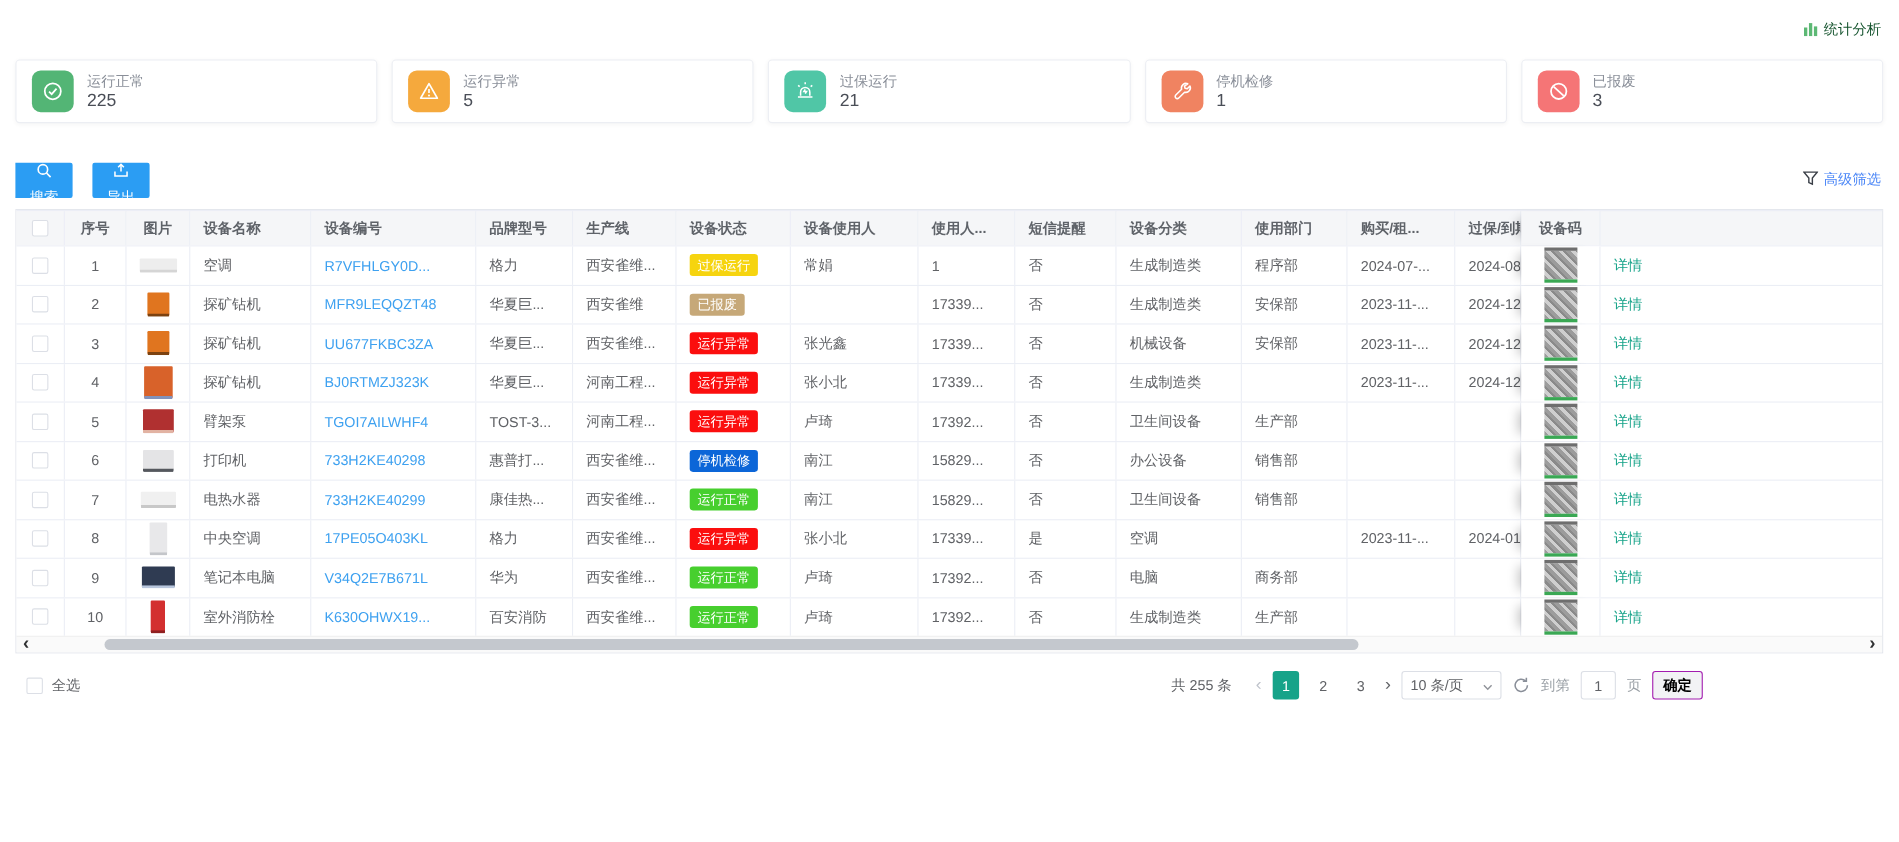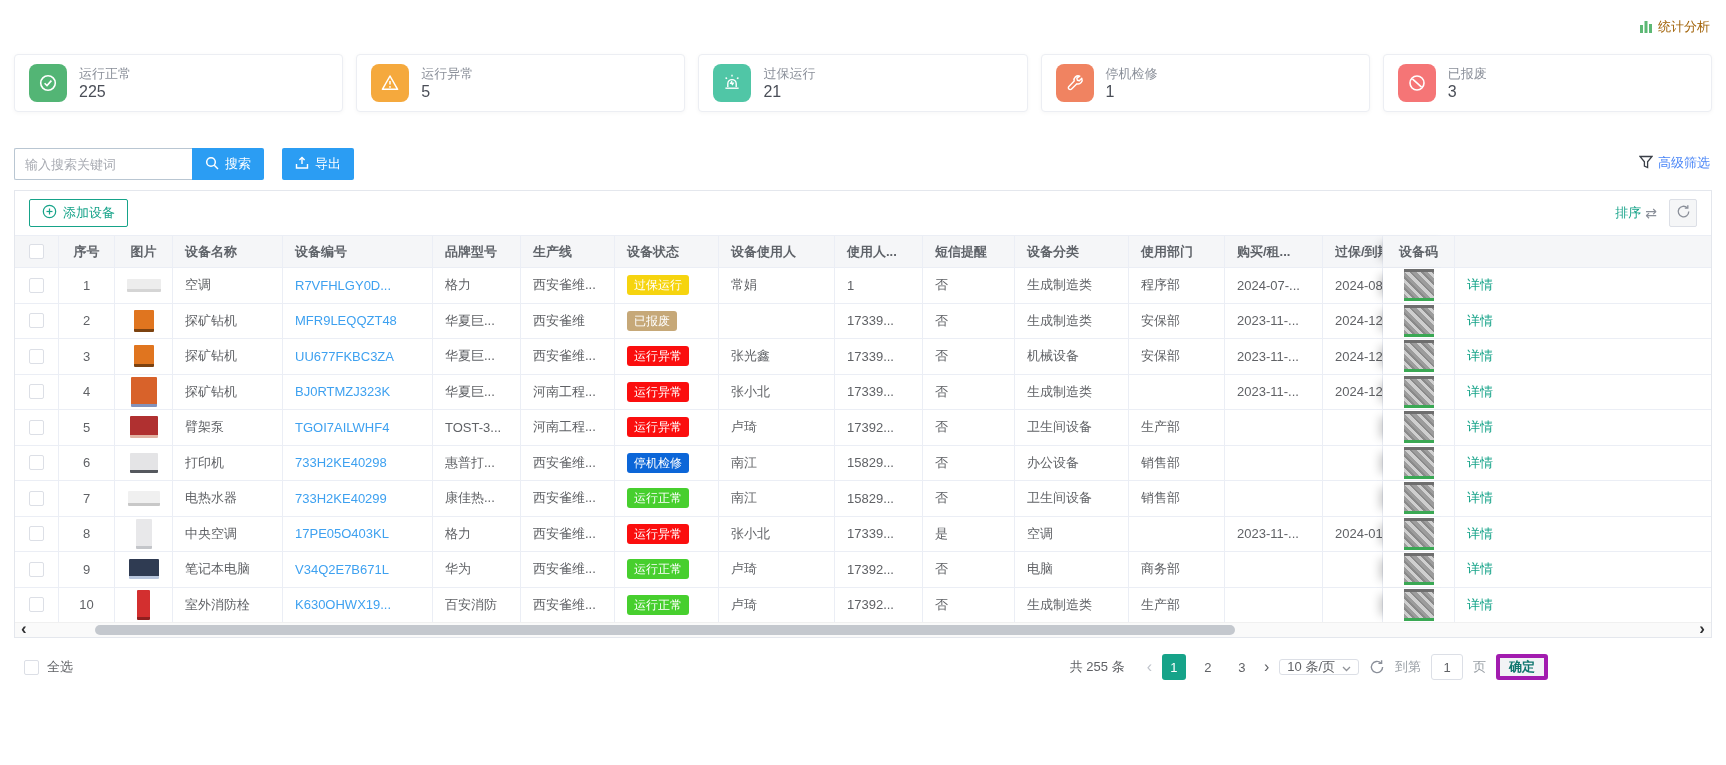--- a/index.html
+++ b/index.html
@@ -4,37 +4,37 @@
 <style>
   * { box-sizing: border-box; margin: 0; padding: 0; }
   html,body { width:1726px; height:765px; overflow:hidden; background:#fff;
     font-family:"Liberation Sans","DejaVu Sans",sans-serif; font-size:13px; color:#606266; }
 
   
   .page-header { position:relative; padding:14px 16px 0; height:44px; }
   .title-wrap { display:flex; align-items:center; gap:8px; }
   .page-title { font-size:17px; font-weight:700; color:#303133; }
   .stats-link { position:absolute; right:16px; top:18px; display:flex; align-items:center; gap:5px;
-    color:#a16207; cursor:pointer; font-size:13px; }
+    color:#14532d; cursor:pointer; font-size:13px; }
 
   
   .cards { display:flex; gap:13px; margin:10px 14px 0; }
   .card { flex:1; height:58px; background:#fff; border:1px solid #eceef3; border-radius:4px;
     box-shadow:0 1px 4px rgba(0,0,0,.04); display:flex; align-items:center; padding:0 14px; gap:12px; }
   .card-icon { width:38px; height:38px; border-radius:8px; display:flex; align-items:center; justify-content:center; flex:none; }
   .card-label { font-size:13px; color:#8a8f99; line-height:16px; }
   .card-value { font-size:16px; color:#4a4e57; line-height:19px; }
 
   
   .search-row { position:relative; margin:36px 14px 0; height:32px; display:flex; align-items:center; }
   .search-input { width:178px; height:32px; border:1px solid #b9c6d2; border-right:none; border-radius:2px 0 0 2px;
     padding:0 10px; font-size:13px; color:#606266; outline:none; }
   .search-input::placeholder { color:#a8abb2; }
   .btn-blue { height:32px; background:var(--blue); color:#fff; border:none; border-radius:2px;
-    font-size:13px; padding:0 13px; display:flex; align-items:center; gap:6px; cursor:pointer; }
+    font-size:13px; padding:0 13px; display:flex; align-items:center; gap:6px; cursor:pointer;flex-direction:column; }
   .btn-search { border-radius:0 2px 2px 0; }
   .btn-export { margin-left:18px; }
   .adv-filter { position:absolute; right:2px; top:6px; display:flex; align-items:center; gap:5px;
     color:#4a86f7; cursor:pointer; }
 
   
   .panel { margin:10px 14px 0; border:1px solid #e4e7ed; position:relative; }
   .panel-toolbar { height:44px; display:flex; align-items:center; justify-content:space-between; padding:0 14px; }
   .btn-add { height:28px; border:1px solid var(--theme); color:var(--theme); background:#fff;
     border-radius:2px; padding:0 12px; display:flex; align-items:center; gap:6px; font-size:13px; cursor:pointer; }
@@ -72,26 +72,26 @@
   
   .footer { margin:12px 14px 0; display:flex; align-items:center; justify-content:space-between; height:34px; }
   .select-all { display:flex; align-items:center; gap:8px; padding-left:10px; }
   .pager-cluster { display:flex; align-items:center; gap:10px; margin-right:164px; }
   .total-text { margin-right:12px; }
   .page-btn { min-width:24px; height:26px; display:flex; align-items:center; justify-content:center;
     border-radius:3px; cursor:pointer; padding:0 4px; }
   .page-btn.active { background:var(--theme); color:#fff; }
   .pg-arrow { font-size:16px; cursor:pointer; }
   .pg-arrow.prev { color:#c0c4cc; }
-  .size-select { height:16px; border:1px solid #dcdfe6; border-radius:3px; padding:0 7px; display:flex;
-    align-items:center; gap:7px; cursor:pointer; background:#fff; }
+  .size-select { height:26px; border:1px solid #dcdfe6; border-radius:3px; padding:0 7px; display:flex;
+    align-items:center; gap:18px; cursor:pointer; background:#fff; }
   .goto-input { width:32px; height:26px; border:1px solid #dcdfe6; border-radius:3px; text-align:center;
     font-size:13px; color:#606266; outline:none; }
-  .btn-confirm { height:26px; padding:0 9px; background:#f2f3f5; border:4px solid #a21caf; border-radius:3px;
-    font-weight:700; color:#0f766e; font-size:13px; cursor:pointer; }
+  .btn-confirm { height:26px; padding:0 9px; background:#f2f3f5; border:1px solid #a21caf; border-radius:3px;
+    font-weight:700; color:#000000; font-size:13px; cursor:pointer; }
   .ft-refresh { cursor:pointer; display:flex; align-items:center; }
 </style>
 </head>
 <body>
 
 <div class="page-header">
   <div class="stats-link">
     <span>
       <svg width="14" height="14" viewBox="0 0 14 14">
           <g fill="#5cb874">
@@ -168,21 +168,20 @@
         </svg>
       </div>
       <div>
         <div class="card-label">已报废</div>
         <div class="card-value">3</div>
       </div>
     </div>
   </div>
 
 <div class="search-row">
-  <input class="search-input" placeholder="输入搜索关键词" style="">
   <button class="btn-blue btn-search">
     <span>
       <svg width="14" height="14" viewBox="0 0 14 14">
           <circle cx="6" cy="6" r="4.3" fill="none" stroke="#fff" stroke-width="1.5"></circle>
           <line x1="9.3" y1="9.3" x2="13" y2="13" stroke="#fff" stroke-width="1.5"></line>
         </svg>
     </span>
     <span>搜索</span>
   </button>
   <button class="btn-blue btn-export">
@@ -201,46 +200,20 @@
     <span>
       <svg width="14" height="14" viewBox="0 0 14 14">
           <path d="M1 1.5h12L8.6 6.8v5.7L5.4 11V6.8z" fill="none" stroke="#3a3f47" stroke-width="1.3"></path>
         </svg>
     </span>
     <span>高级筛选</span>
   </div>
 </div>
 
 <div class="panel">
-  <div class="panel-toolbar">
-    <button class="btn-add">
-      <span>
-        <svg width="15" height="15" viewBox="0 0 16 16">
-            <circle cx="8" cy="8" r="6.6" fill="none" stroke="#16a389" stroke-width="1.3"></circle>
-            <line x1="8" y1="4.8" x2="8" y2="11.2" stroke="#16a389" stroke-width="1.3"></line>
-            <line x1="4.8" y1="8" x2="11.2" y2="8" stroke="#16a389" stroke-width="1.3"></line>
-          </svg>
-      </span>
-      <span>添加设备</span>
-    </button>
-    <div class="toolbar-right">
-      <div class="sort-wrap">
-        <span>排序</span>
-        <span class="sort-glyph">⇄</span>
-      </div>
-      <div class="btn-refresh-sq">
-        <span>
-          <svg width="15" height="15" viewBox="0 0 16 16">
-              <path d="M13.6 8a5.6 5.6 0 1 1-1.7-4" fill="none" stroke="#8a8f99" stroke-width="1.4"></path>
-              <path d="M12.6 1.2v3.2H9.4" fill="none" stroke="#8a8f99" stroke-width="1.4"></path>
-            </svg>
-        </span>
-      </div>
-    </div>
-  </div>
 
   <div class="tbl" id="tbl">
       <div class="tr thead">
         <div class="td center" style="width: 44px;">
           <span class="cb"></span>
         </div>
         <div class="td center" style="width: 56px;">序号</div>
         <div class="td center" style="width: 58px;">图片</div>
         <div class="td" style="width: 110px;">设备名称</div>
         <div class="td" style="width: 150px;">设备编号</div>

